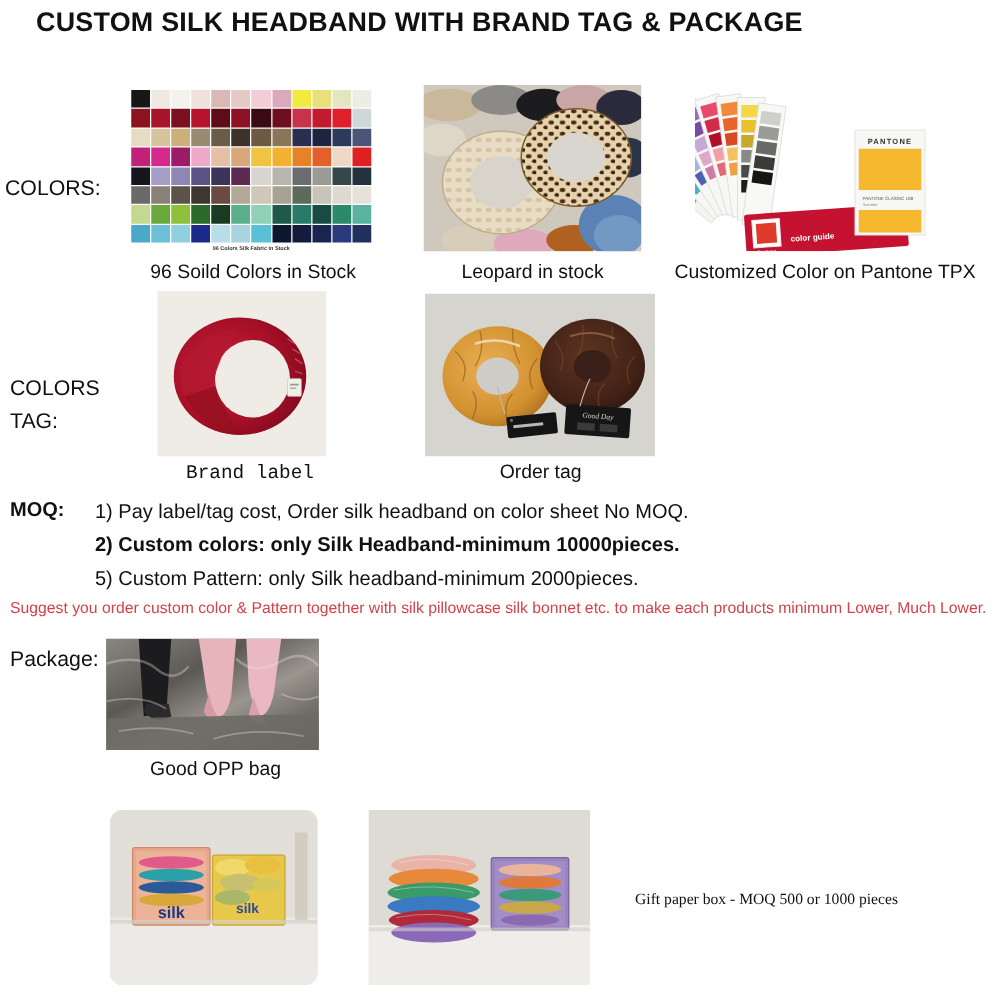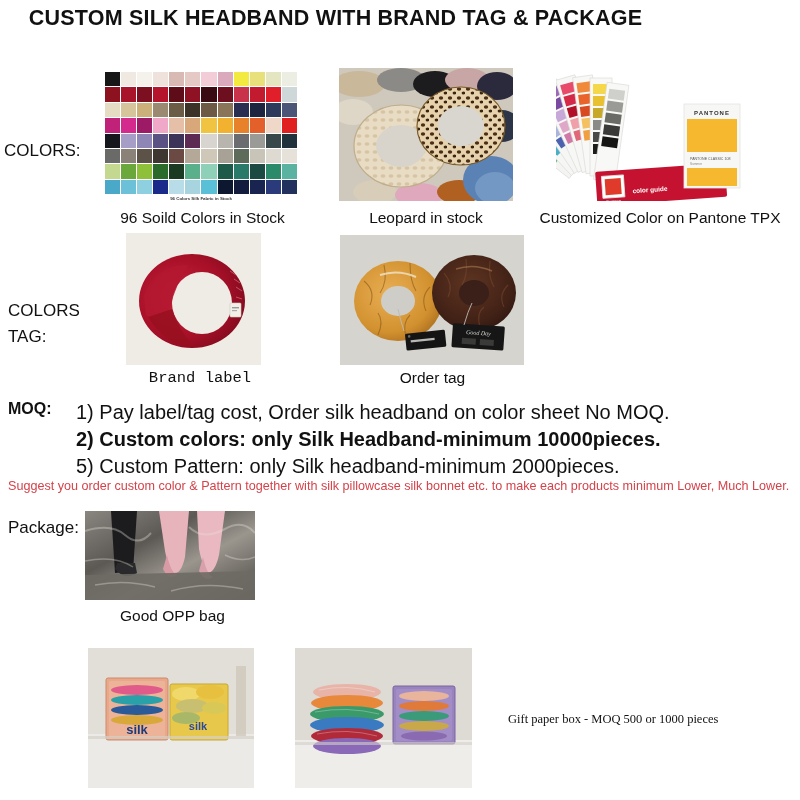--- a/index.html
+++ b/index.html
@@ -53,21 +53,21 @@
   #cap-brandlabel { left: 120px; top: 369px; width: 160px; font-family: Liberation Mono, monospace; }
   #cap-hangtag { left: 335px; top: 369px; width: 195px; }
   #cap-opp     { left: 80px;  top: 607px; width: 185px; }
   #cap-giftbox {
     left: 508px; top: 712px; width: 280px;
     font-size: 12.5px; text-align: left; font-family: Liberation Serif, serif;
   }
 
   
   .moq-line {
-    font-size: 20px;
+    font-size: 16px;
     color: #111111;
     white-space: nowrap;
     left: 76px;
   }
   #moq-1 { top: 401px; }
   #moq-2 { top: 428px; font-weight: bold; }
   #moq-3 { top: 455px; }
 
   #suggest {
     left: 8px; top: 479px; width: 790px;
@@ -130,20 +130,21 @@
   }
   
   #photo-opp {
     left: 85px; top: 511px; width: 170px; height: 89px;
     background: #6e6a66;
   }
   
   #photo-giftbox1 {
     left: 88px; top: 648px; width: 166px; height: 140px;
     background: #dedbd6;
+    border-radius: 10px;
   }
   
   #photo-giftbox2 {
     left: 295px; top: 648px; width: 177px; height: 140px;
     background: #dcd9d4;
   }
   svg { display: block; }
 </style>
 </head>
 <body>

